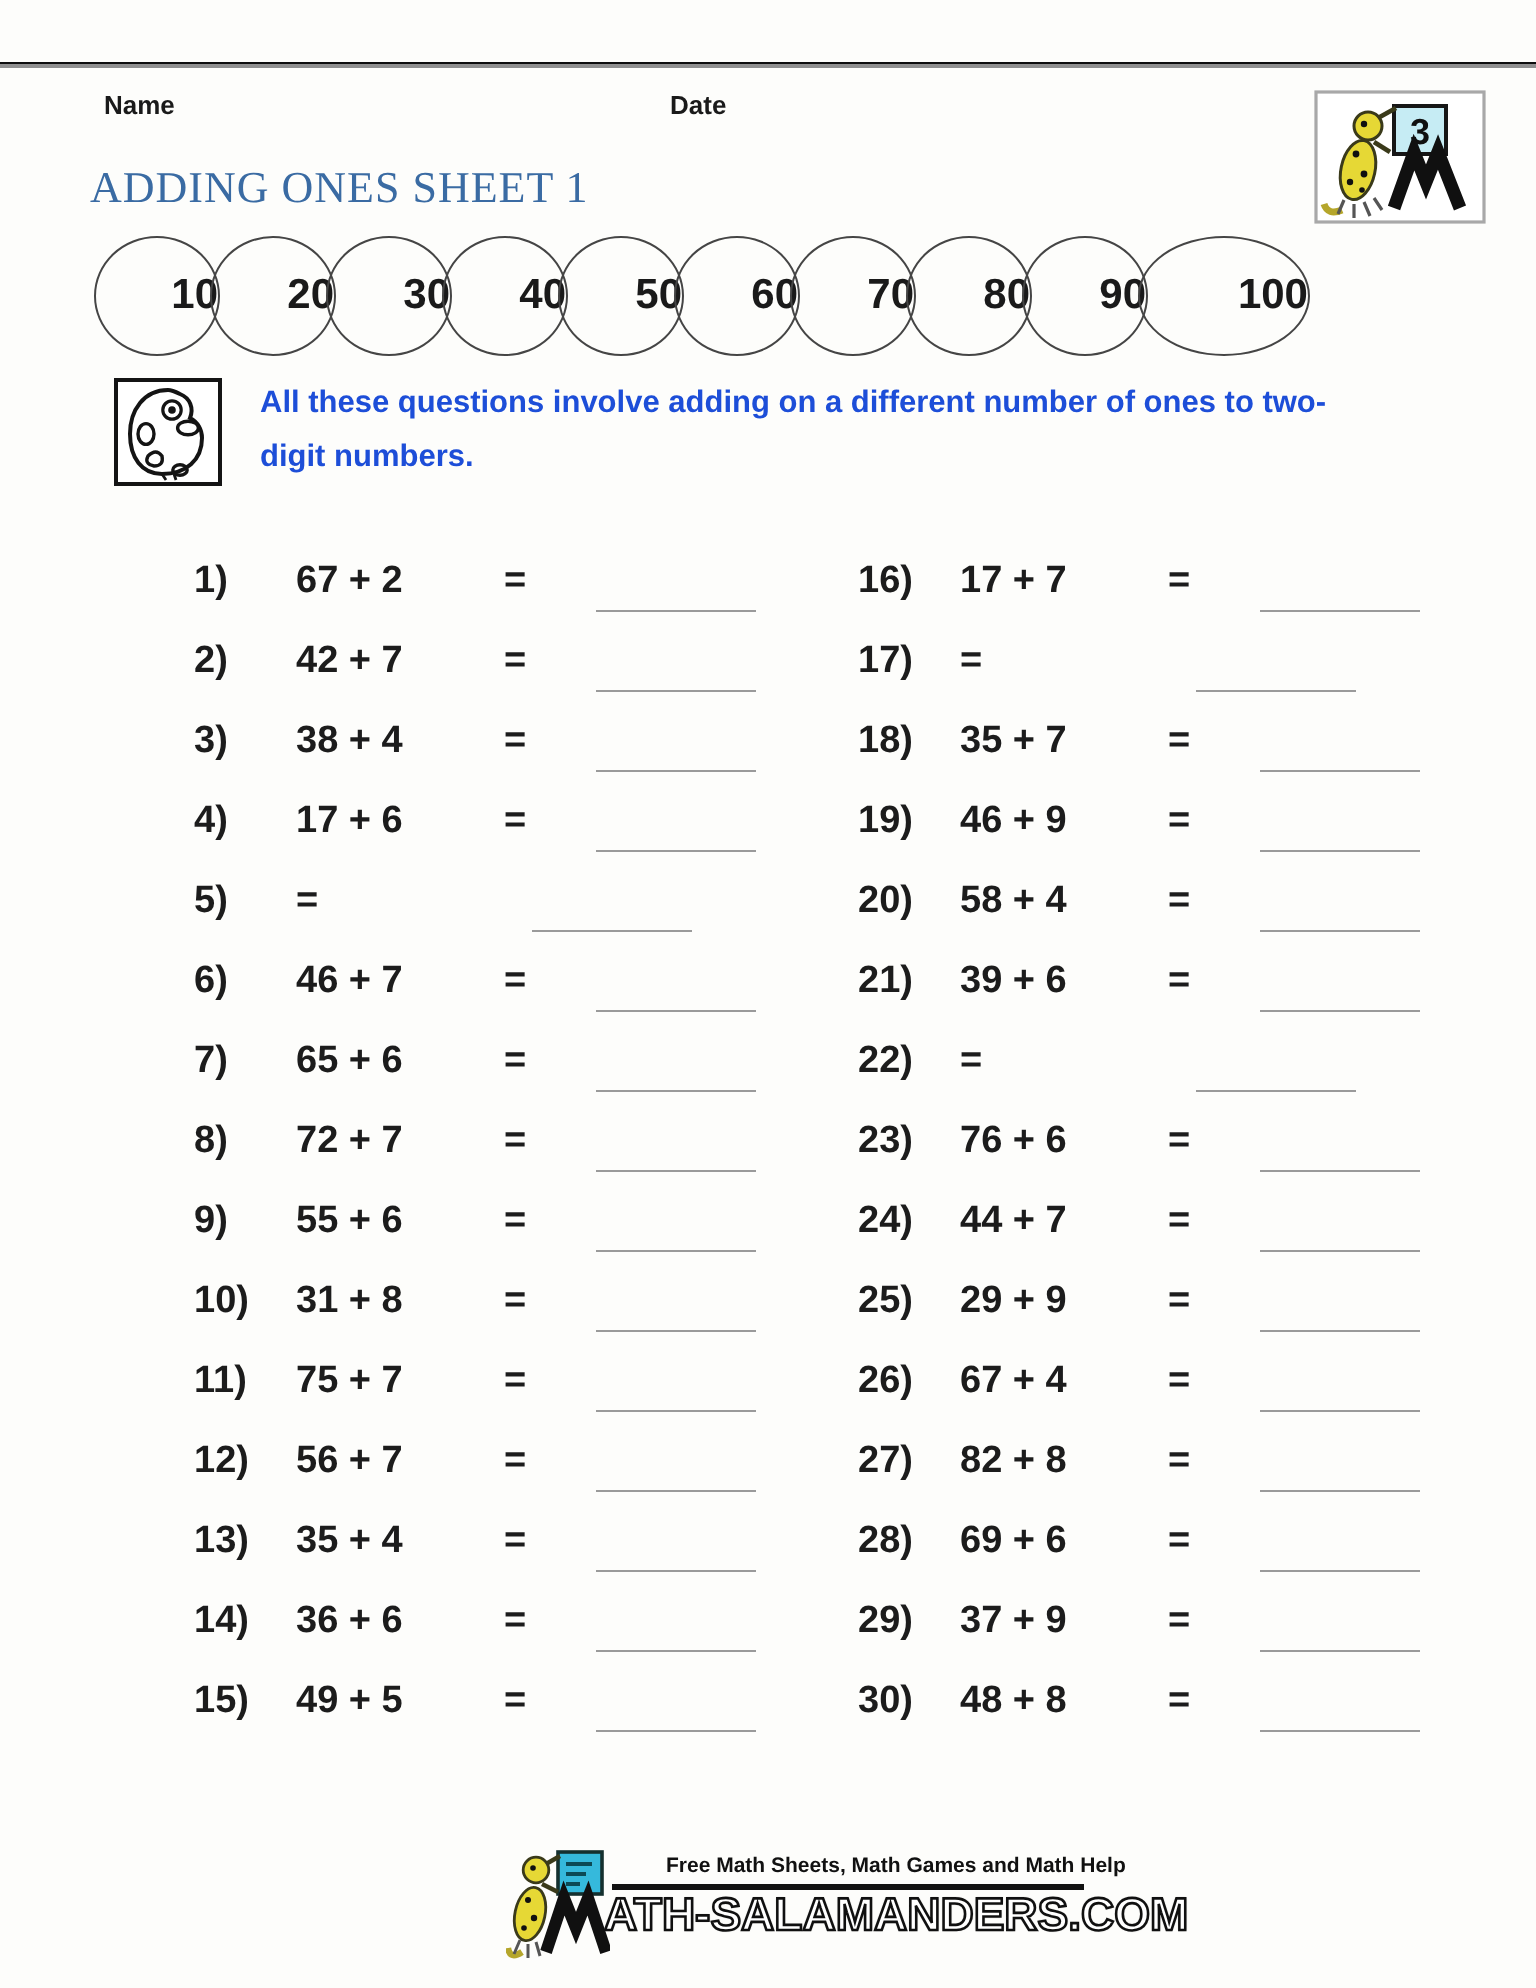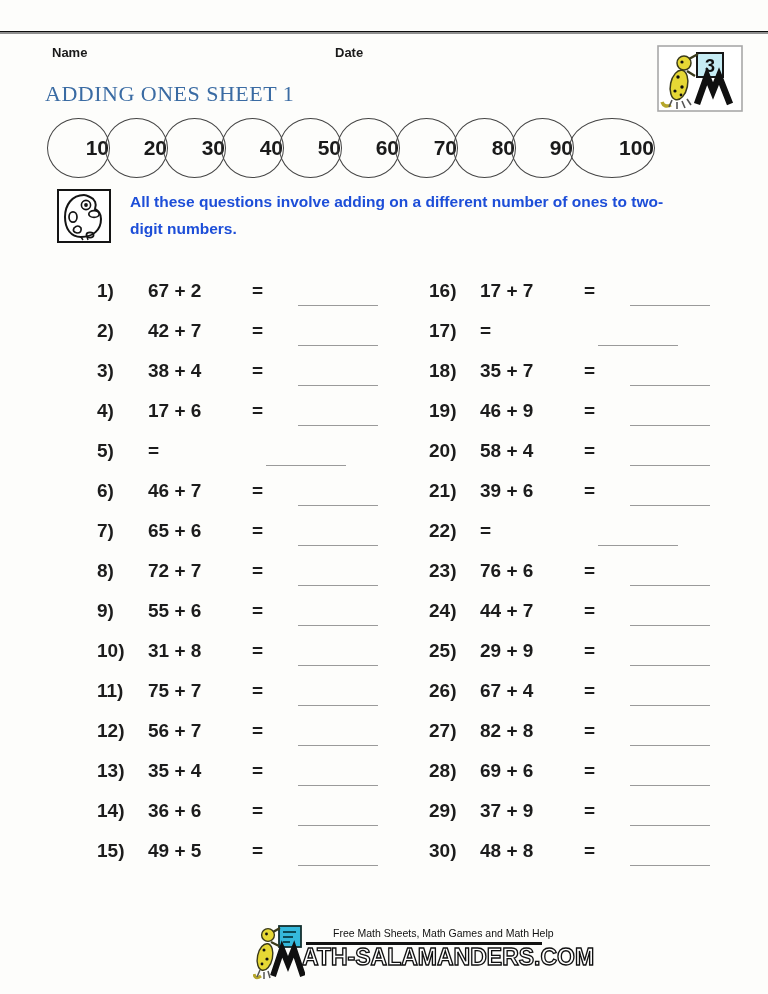--- a/index.html
+++ b/index.html
@@ -54,21 +54,21 @@
   .peq   { line-height:40px; padding-left:10px; }
   .answer-blank {
     height:35px; width:80px; margin-left:24px;
     border-bottom:1.4px solid #9a9a9a;
   }
 
   .footer { position:absolute; left:253px; top:916px; width:300px; height:66px; }
   .footer svg { position:absolute; left:0; top:4px; }
   .footer-tagline {
     position:absolute; left:68px; top:11px; width:240px;
-    font-size:10.5px; font-weight:400; color:#111; white-space:nowrap;padding-left:12px;
+    font-size:10.5px; font-weight:700; color:#111; white-space:nowrap;padding-left:12px;
   }
   .footer-rule { position:absolute; left:53px; top:26px; width:236px; height:2.6px; background:#121212; }
   .footer-site {
     position:absolute; left:49px; top:29px; white-space:nowrap;
     font-size:23px; font-weight:700; letter-spacing:0px; line-height:1.1;
     color:#ffffff; -webkit-text-stroke:1.3px #101010; text-shadow:0 0 1px #101010;text-align:center;
   }
 </style>
 </head>
 <body>

